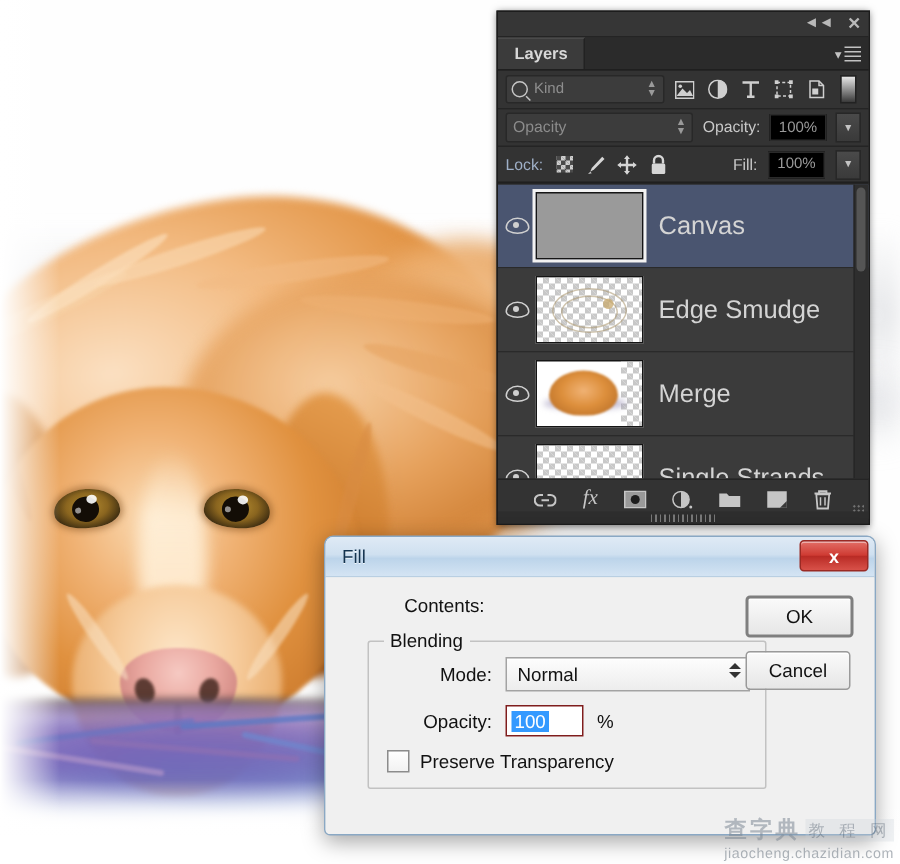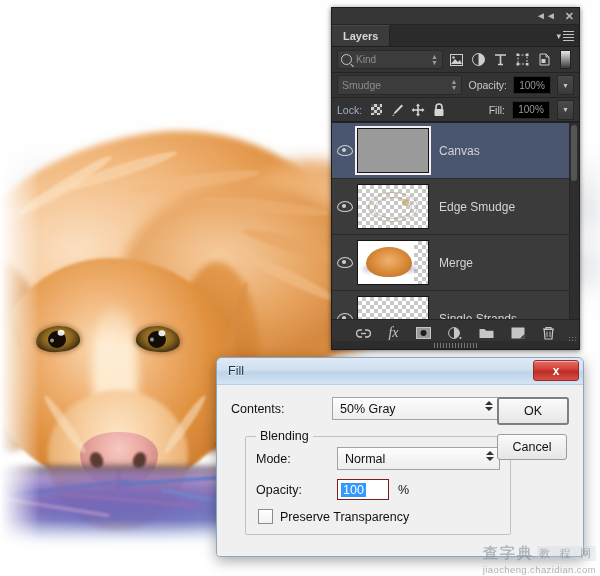--- a/index.html
+++ b/index.html
@@ -194,21 +194,21 @@
   .eye-cell{width:25px;display:flex;align-items:center;justify-content:center;cursor:pointer;}
   .eye-ico{width:14px;height:9px;border:1.3px solid #d0d0d0;border-radius:50%/60% 60% 40% 40%;position:relative;}
   .eye-ico:after{content:"";position:absolute;left:4.2px;top:2px;width:4px;height:4px;border-radius:50%;background:#d0d0d0;}
   .thumb{width:70px;height:43px;background:#fff;border:1px solid #151515;margin-right:10px;position:relative;overflow:hidden;flex:0 0 auto;}
   .thumb.selected-thumb{outline:2px solid #f2f2f2;outline-offset:0;}
   .thumb.gray{background:#9a9a9a;}
   .checker{position:absolute;inset:0;
     background-image:linear-gradient(45deg,#c8c8c8 25%,transparent 25%,transparent 75%,#c8c8c8 75%),
                      linear-gradient(45deg,#c8c8c8 25%,#fff 25%,#fff 75%,#c8c8c8 75%);
     background-size:8px 8px;background-position:0 0,4px 4px;}
-  .layer-name{color:#d4d4d4;font-size:12px;}
+  .layer-name{color:#d4d4d4;font-size:17px;}
   .thumb-dog{position:absolute;left:8px;top:6px;width:46px;height:30px;
     background:radial-gradient(ellipse at 50% 45%, #f0b274 0%, #dd8f3c 45%, #c1762c 80%, rgba(255,255,255,0) 100%);
     border-radius:50% 50% 45% 45%/55% 55% 45% 45%;filter:blur(.6px);}
   .thumb-dog-sh{position:absolute;left:4px;top:24px;width:56px;height:8px;background:rgba(150,140,180,.6);border-radius:50%;filter:blur(2px);}
   .thumb-wisp{position:absolute;border:1px solid rgba(170,150,110,.55);border-radius:50%;}
 
   .list-scrollbar{position:absolute;right:0;top:0;width:9px;height:100%;background:#2e2e2e;border-left:1px solid #262626;}
   .list-thumbbar{position:absolute;left:1px;top:2px;width:6px;height:56px;background:#555;border-radius:3px;}
 
   .panel-bottom{height:26px;background:#333;display:flex;align-items:center;justify-content:center;gap:17px;border-top:1px solid #242424;position:relative;}
@@ -238,21 +238,21 @@
   .fd-title-text{font-size:12.5px;color:#13334f;text-shadow:0 1px 0 rgba(255,255,255,.8);}
   .fd-close{
     position:absolute;right:4px;top:2px;width:44px;height:19px;border-radius:3px;
     background:linear-gradient(180deg,#e26e66 0%,#cf3b33 48%,#b92b25 52%,#d85149 100%);
     border:1px solid #9a2a24;color:#fff;font-weight:bold;font-size:12px;
     display:flex;align-items:center;justify-content:center;cursor:pointer;
     box-shadow:inset 0 1px 0 rgba(255,255,255,.45);
   }
   .fd-body{padding:12px 14px 10px 14px;background:#f0f0f0;height:calc(100% - 26px);box-sizing:border-box;position:relative;}
   .row{display:flex;align-items:center;margin-bottom:9px;}
-  .row-label{width:92px;text-align:left;padding-right:9px;font-size:12.5px;color:#111;}
+  .row-label{width:92px;text-align:right;padding-right:9px;font-size:12.5px;color:#111;}
   .combo{
     height:21px;border:1px solid #a3a3a3;background:linear-gradient(180deg,#fdfdfd,#ededed);
     display:flex;align-items:center;padding:0 18px 0 7px;position:relative;font-size:12.5px;color:#111;
     box-shadow:inset 0 1px 0 #fff;cursor:pointer;
   }
   .combo .arrows{position:absolute;right:5px;top:3px;display:flex;flex-direction:column;align-items:center;gap:2px;}
   .arrow-up{width:0;height:0;border-left:4px solid transparent;border-right:4px solid transparent;border-bottom:4px solid #333;}
   .arrow-dn{width:0;height:0;border-left:4px solid transparent;border-right:4px solid transparent;border-top:4px solid #333;}
   .btn{
     width:68px;height:24px;border:1px solid #9a9a9a;border-radius:3px;
@@ -397,21 +397,21 @@
           <path d="M2 1 H8 L11 4 V12 H2 Z" fill="none" stroke="#cfcfcf"></path>
           <path d="M8 1 V4 H11" fill="none" stroke="#cfcfcf"></path>
           <rect x="3.5" y="6" width="4" height="4" fill="#cfcfcf"></rect>
         </svg>
     </div>
     <div class="grad-swatch"></div>
   </div>
 
   <div class="blend-row">
     <div class="blend-select">
-      <span>Smudge</span>
+      <span>Opacity</span>
       <span class="spin">▲<br>▼</span>
     </div>
     <span class="lbl">Opacity:</span>
     <div class="val-box">100%</div>
     <div class="val-arrow">▼</div>
   </div>
 
   <div class="lock-row">
     <span class="lbl" style="color:#9fb0c8">Lock:</span>
     <div class="lock-icon">
@@ -540,27 +540,20 @@
 <div id="fill-dialog">
   <div class="fd-title">
     <span class="fd-title-text">Fill</span>
     <span class="fd-close">x</span>
   </div>
 
   <div class="fd-body">
 
     <div class="row">
       <span class="row-label">Contents:</span>
-      <div class="combo" style="width:140px;">
-        <span>50% Gray</span>
-        <span class="arrows">
-          <span class="arrow-up"></span>
-            <span class="arrow-dn"></span>
-        </span>
-      </div>
     </div>
 
     <fieldset class="blending">
       <legend>Blending</legend>
 
       <div class="row">
         <span class="row-label" style="width:72px;">Mode:</span>
         <div class="combo" style="width:136px;">
           <span>Normal</span>
           <span class="arrows">

